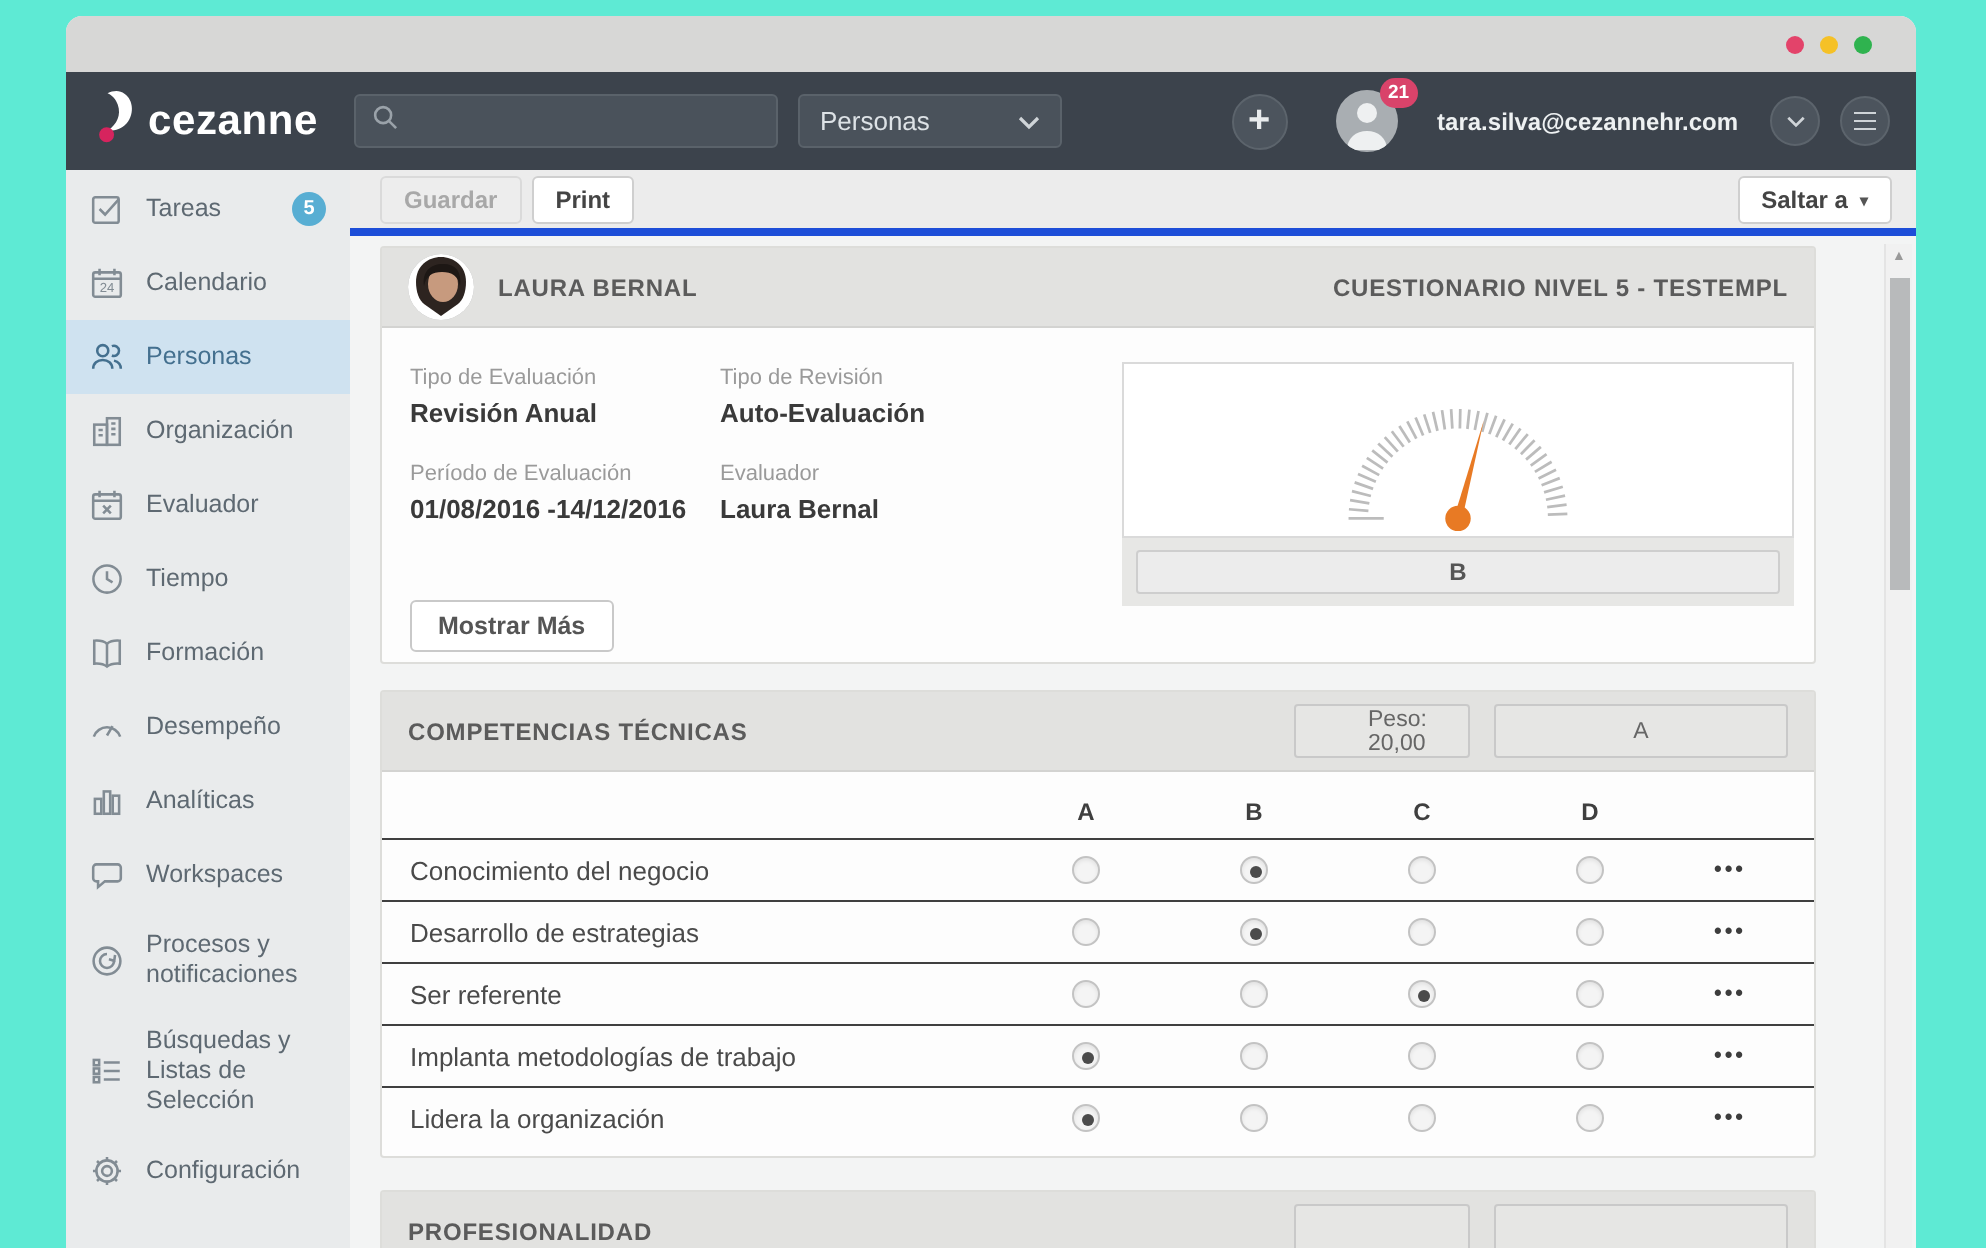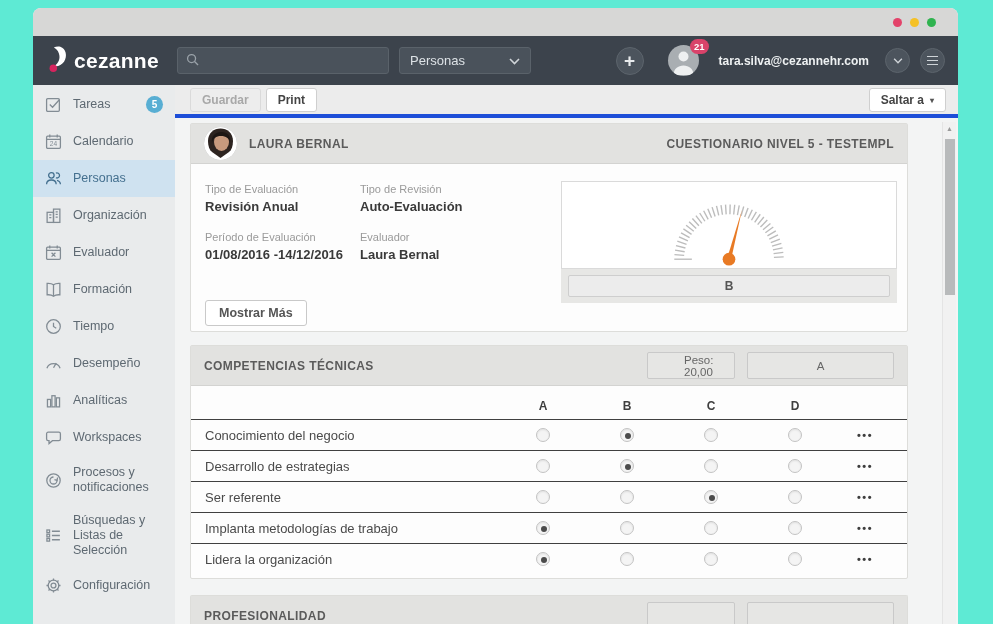--- a/index.html
+++ b/index.html
@@ -247,34 +247,34 @@
                 <rect x="1.5" y="3" width="13" height="11.5" rx="1" fill="none" stroke="currentColor" stroke-width="1.2"></rect>
                 <path d="M1.5 6h13M4.5 1.3v3M11.5 1.3v3" fill="none" stroke="currentColor" stroke-width="1.2"></path>
                 <path d="M6.2 8.3l3.6 3.6M9.8 8.3l-3.6 3.6" fill="none" stroke="currentColor" stroke-width="1.2"></path>
               </svg>
             </span>
             <span class="lbl">Evaluador</span>
           </div>
           <div class="side-item">
             <span class="icn">
               <svg viewBox="0 0 16 16">
+                <circle cx="8" cy="8" r="6.4" fill="none" stroke="currentColor" stroke-width="1.2"></circle>
+                <path d="M8 4.4V8l2.6 1.6" fill="none" stroke="currentColor" stroke-width="1.2"></path>
+              </svg>
+            </span>
+            <span class="lbl">Tiempo</span>
+          </div>
+          <div class="side-item">
+            <span class="icn">
+              <svg viewBox="0 0 16 16">
                 <path d="M8 3.6C6.5 2.4 4.5 2 2 2.2V13c2.5-.2 4.5.2 6 1.4 1.5-1.2 3.5-1.6 6-1.4V2.2c-2.5-.2-4.5.2-6 1.4z" fill="none" stroke="currentColor" stroke-width="1.2"></path>
                 <path d="M8 3.6V14" fill="none" stroke="currentColor" stroke-width="1.2"></path>
               </svg>
             </span>
             <span class="lbl">Formación</span>
-          </div>
-          <div class="side-item">
-            <span class="icn">
-              <svg viewBox="0 0 16 16">
-                <circle cx="8" cy="8" r="6.4" fill="none" stroke="currentColor" stroke-width="1.2"></circle>
-                <path d="M8 4.4V8l2.6 1.6" fill="none" stroke="currentColor" stroke-width="1.2"></path>
-              </svg>
-            </span>
-            <span class="lbl">Tiempo</span>
           </div>
           <div class="side-item">
             <span class="icn">
               <svg viewBox="0 0 16 16">
                 <path d="M1.8 12.5a6.6 6.6 0 0112.4 0" fill="none" stroke="currentColor" stroke-width="1.2"></path>
                 <path d="M8 12l2.6-4.4" fill="none" stroke="currentColor" stroke-width="1.2"></path>
               </svg>
             </span>
             <span class="lbl">Desempeño</span>
           </div>

